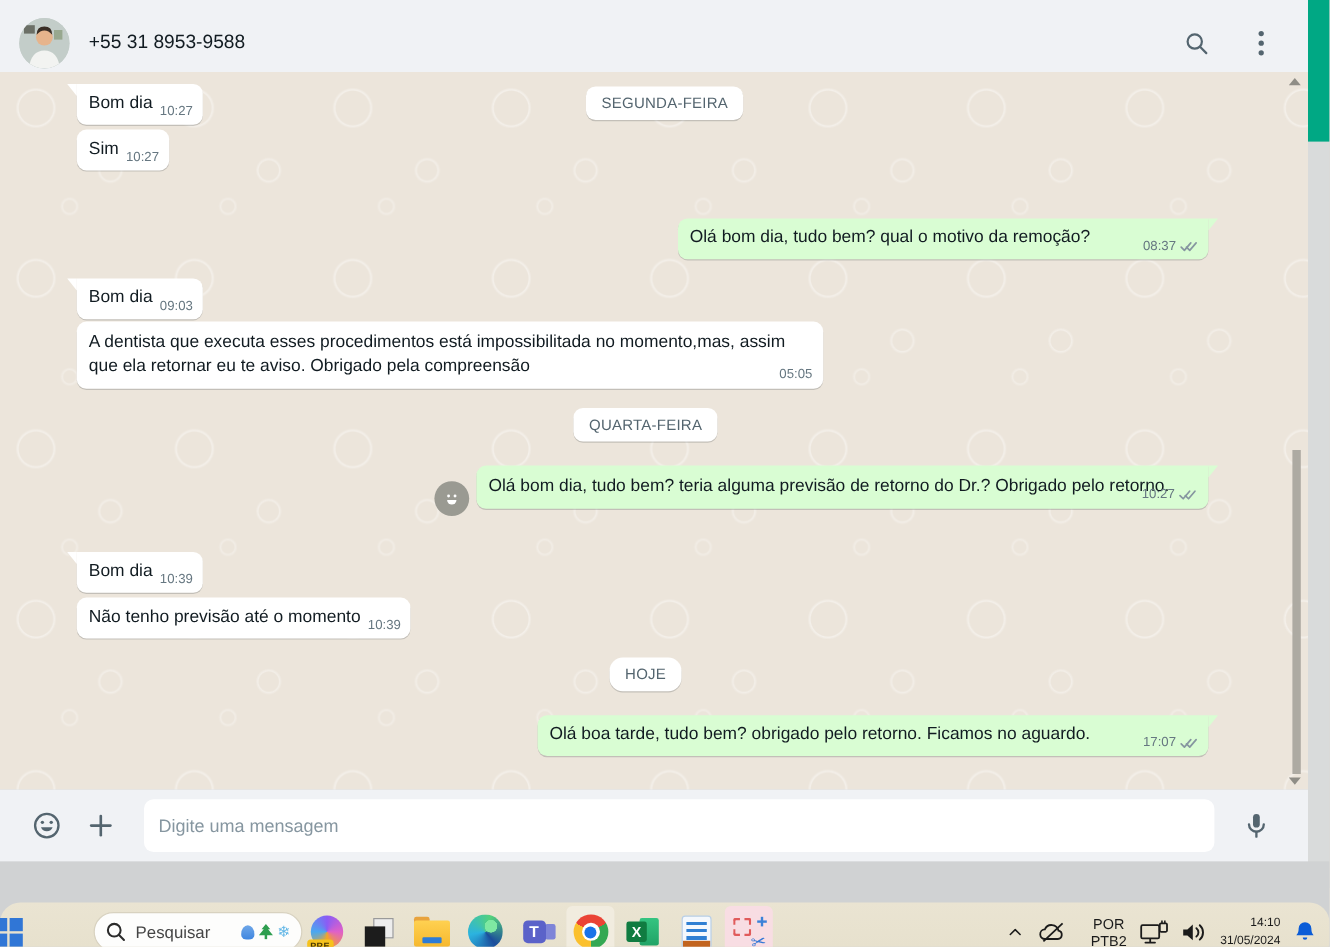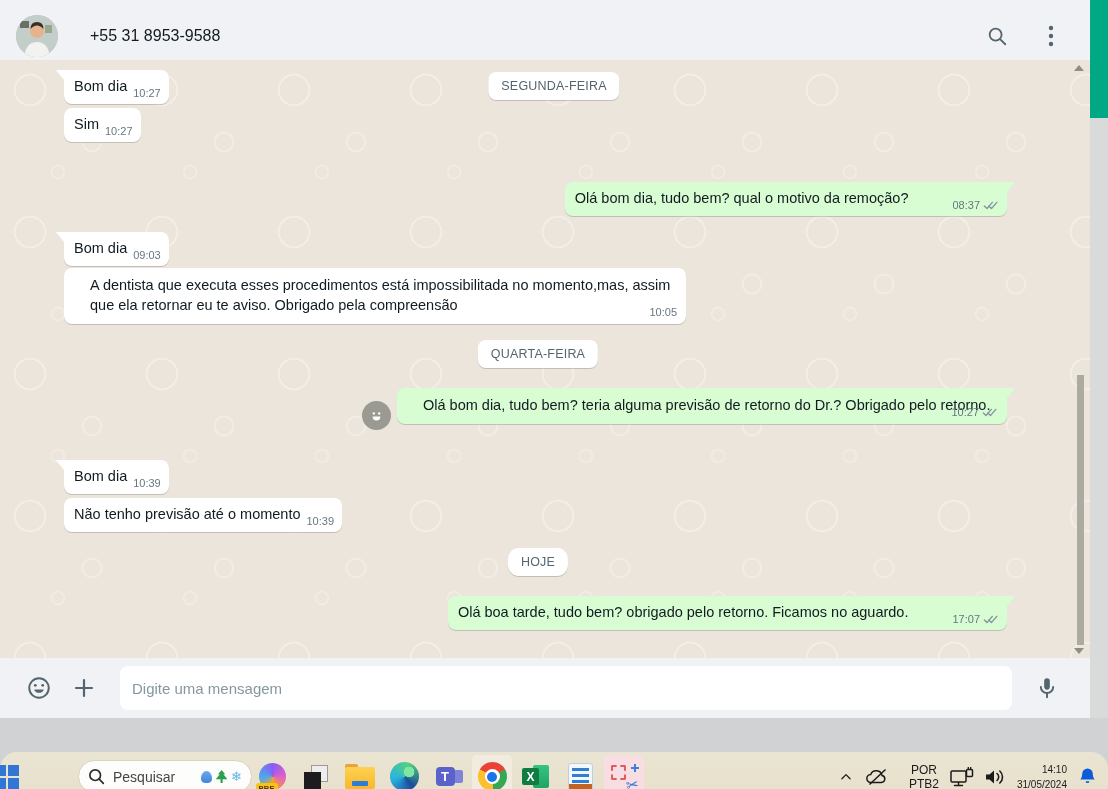--- a/index.html
+++ b/index.html
@@ -6,21 +6,21 @@
   html,body { margin:0; padding:0; }
   body {
     width:1108px; height:789px; position:relative; overflow:hidden;
     font-family:"Liberation Sans", sans-serif;
     background:#d0d2d3;
   }
 
   
   .chat-header {
     position:absolute; left:0; top:0; width:1090px; height:71px;
-    background:#f0f2f5; display:flex; align-items:center; padding-left:16px;gap:16px;
+    background:#f0f2f5; display:flex; align-items:center; padding-left:16px;
   }
   .avatar { width:42px; height:42px; border-radius:50%; overflow:hidden; flex:0 0 auto; background:#c3cdc9; }
   .contact-name { margin-left:16px; font-size:16px; color:#111b21; }
   .header-actions { margin-left:auto; display:flex; align-items:center; gap:40px; padding-right:36px; }
   .icon-btn { display:flex; align-items:center; justify-content:center; cursor:pointer; }
 
   .chat-area {
     position:absolute; left:0; top:60px; width:1090px; height:598px; overflow:hidden;
     background-color:#ece5db;
     background-image:
@@ -42,21 +42,21 @@
   .msg.tail.out { border-top-right-radius:0;gap:44px; }
   .msg.tail.in::before {
     content:""; position:absolute; top:0; left:-8px;
     border-top:10px solid #ffffff; border-left:8px solid transparent;
   }
   .msg.tail.out::before {
     content:""; position:absolute; top:0; right:-8px;
     border-top:10px solid #d9fdd3; border-right:8px solid transparent;
   }
   .meta { display:inline-flex; align-items:center; gap:3px; font-size:11px; line-height:14px; color:#667781; margin-bottom:-4px; }
-  .msg.wrap { display:block; white-space:normal; padding:7px 10px 9px 26px; }
+  .msg.wrap { display:block; white-space:normal; padding:7px 10px 9px 10px; }
   .msg.wrap .txt { display:block; }
   .msg.wrap .meta { position:absolute; right:9px; bottom:5px; margin:0; }
 
   .divider {
     position:absolute; left:calc(50% - 7px); transform:translateX(-50%);
     background:#ffffff; color:#54656f; font-size:12.5px; letter-spacing:.2px;
     padding:7px 13px; border-radius:8px; box-shadow:0 1px .5px rgba(11,20,26,.18);
     white-space:nowrap;
   }
 
@@ -222,21 +222,21 @@
     </span>
   </div>
 
   <div class="msg in tail" style="top:172px; left:64px;">
     <span class="txt">Bom dia</span>
     <span class="meta">09:03</span>
   </div>
 
   <div class="msg in wrap" style="top:208px; left:64px; width:622px;">
     <span class="txt">A dentista que executa esses procedimentos está impossibilitada no momento,mas, assim que ela retornar eu te aviso. Obrigado pela compreensão</span>
-    <span class="meta">10:05</span>
+    <span class="meta">05:05</span>
   </div>
 
   <div class="divider" style="top:280px;">QUARTA-FEIRA</div>
 
   <div class="react-btn" style="top:341px; left:362px;">
     <svg width="17" height="17" viewBox="0 0 24 24">
         <circle cx="8.2" cy="9" r="1.7" fill="#fff"></circle>
         <circle cx="15.8" cy="9" r="1.7" fill="#fff"></circle>
         <path d="M6.5 13.5 a5.5 5.5 0 0 0 11 0 z" fill="#fff"></path>
       </svg>

